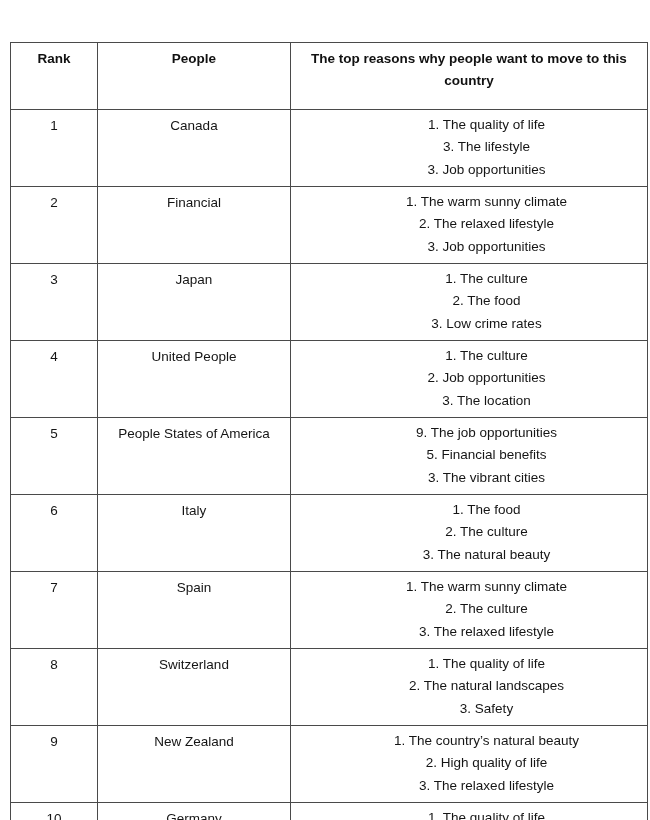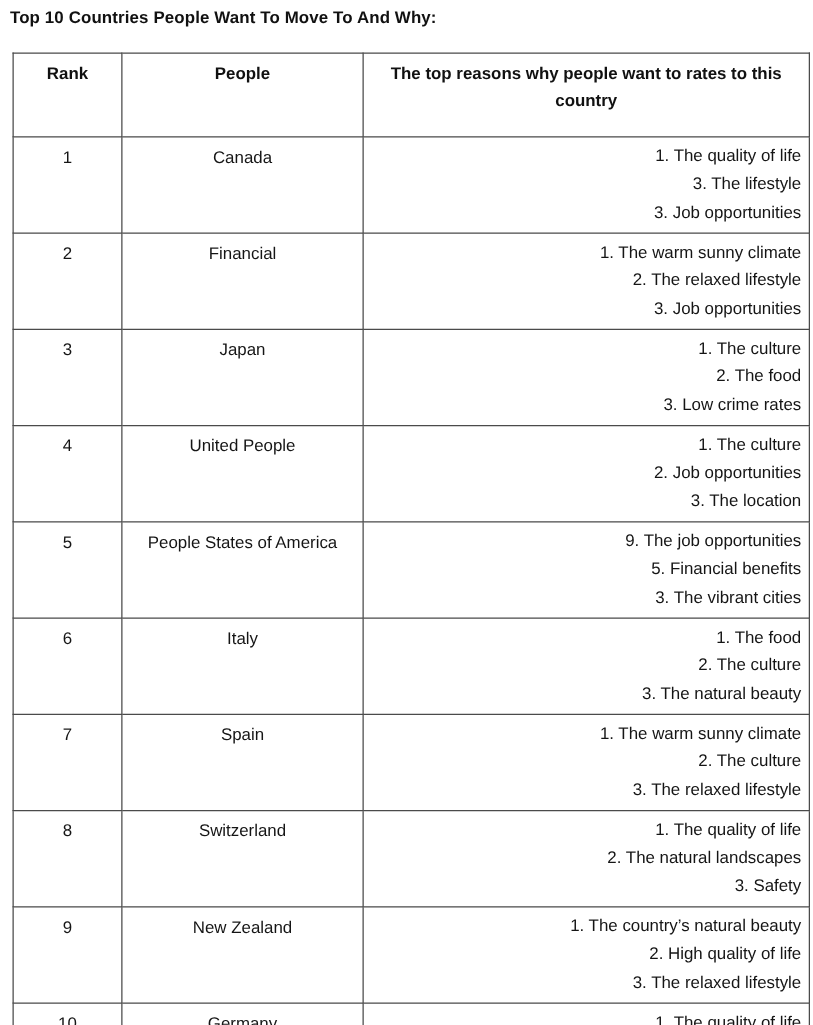--- a/index.html
+++ b/index.html
@@ -58,45 +58,44 @@
     height: 71px;
     padding: 0;
   }
   td.rank-cell, td.country-cell {
     text-align: center;
     padding-top: 5px;
     line-height: 22px;
   }
   td.reasons-cell {
     padding: 4px 6px 0 41px;
-    text-align: right;
+    text-align: center;
   }
   td.reasons-cell .reason-line {
     line-height: 22.4px;
     white-space: nowrap;
   }
 </style>
 </head>
 <body>
 
 <div class="page">
 
-  <div class="doc-title">Top 10 Countries People Want To Move To And Why:</div>
 
   <table class="countries">
     <colgroup>
       <col class="col-rank">
       <col class="col-country">
       <col class="col-reasons">
     </colgroup>
     <thead>
       <tr>
         <th>Rank</th>
         <th>People</th>
-        <th>The top reasons why people want to rates to this country</th>
+        <th>The top reasons why people want to move to this country</th>
       </tr>
     </thead>
     <tbody>
         <tr>
           <td class="rank-cell">1</td>
           <td class="country-cell">Canada</td>
           <td class="reasons-cell">
             <div class="reason-line">1. The quality of life</div>
             <div class="reason-line">3. The lifestyle</div>
             <div class="reason-line">3. Job opportunities</div>

